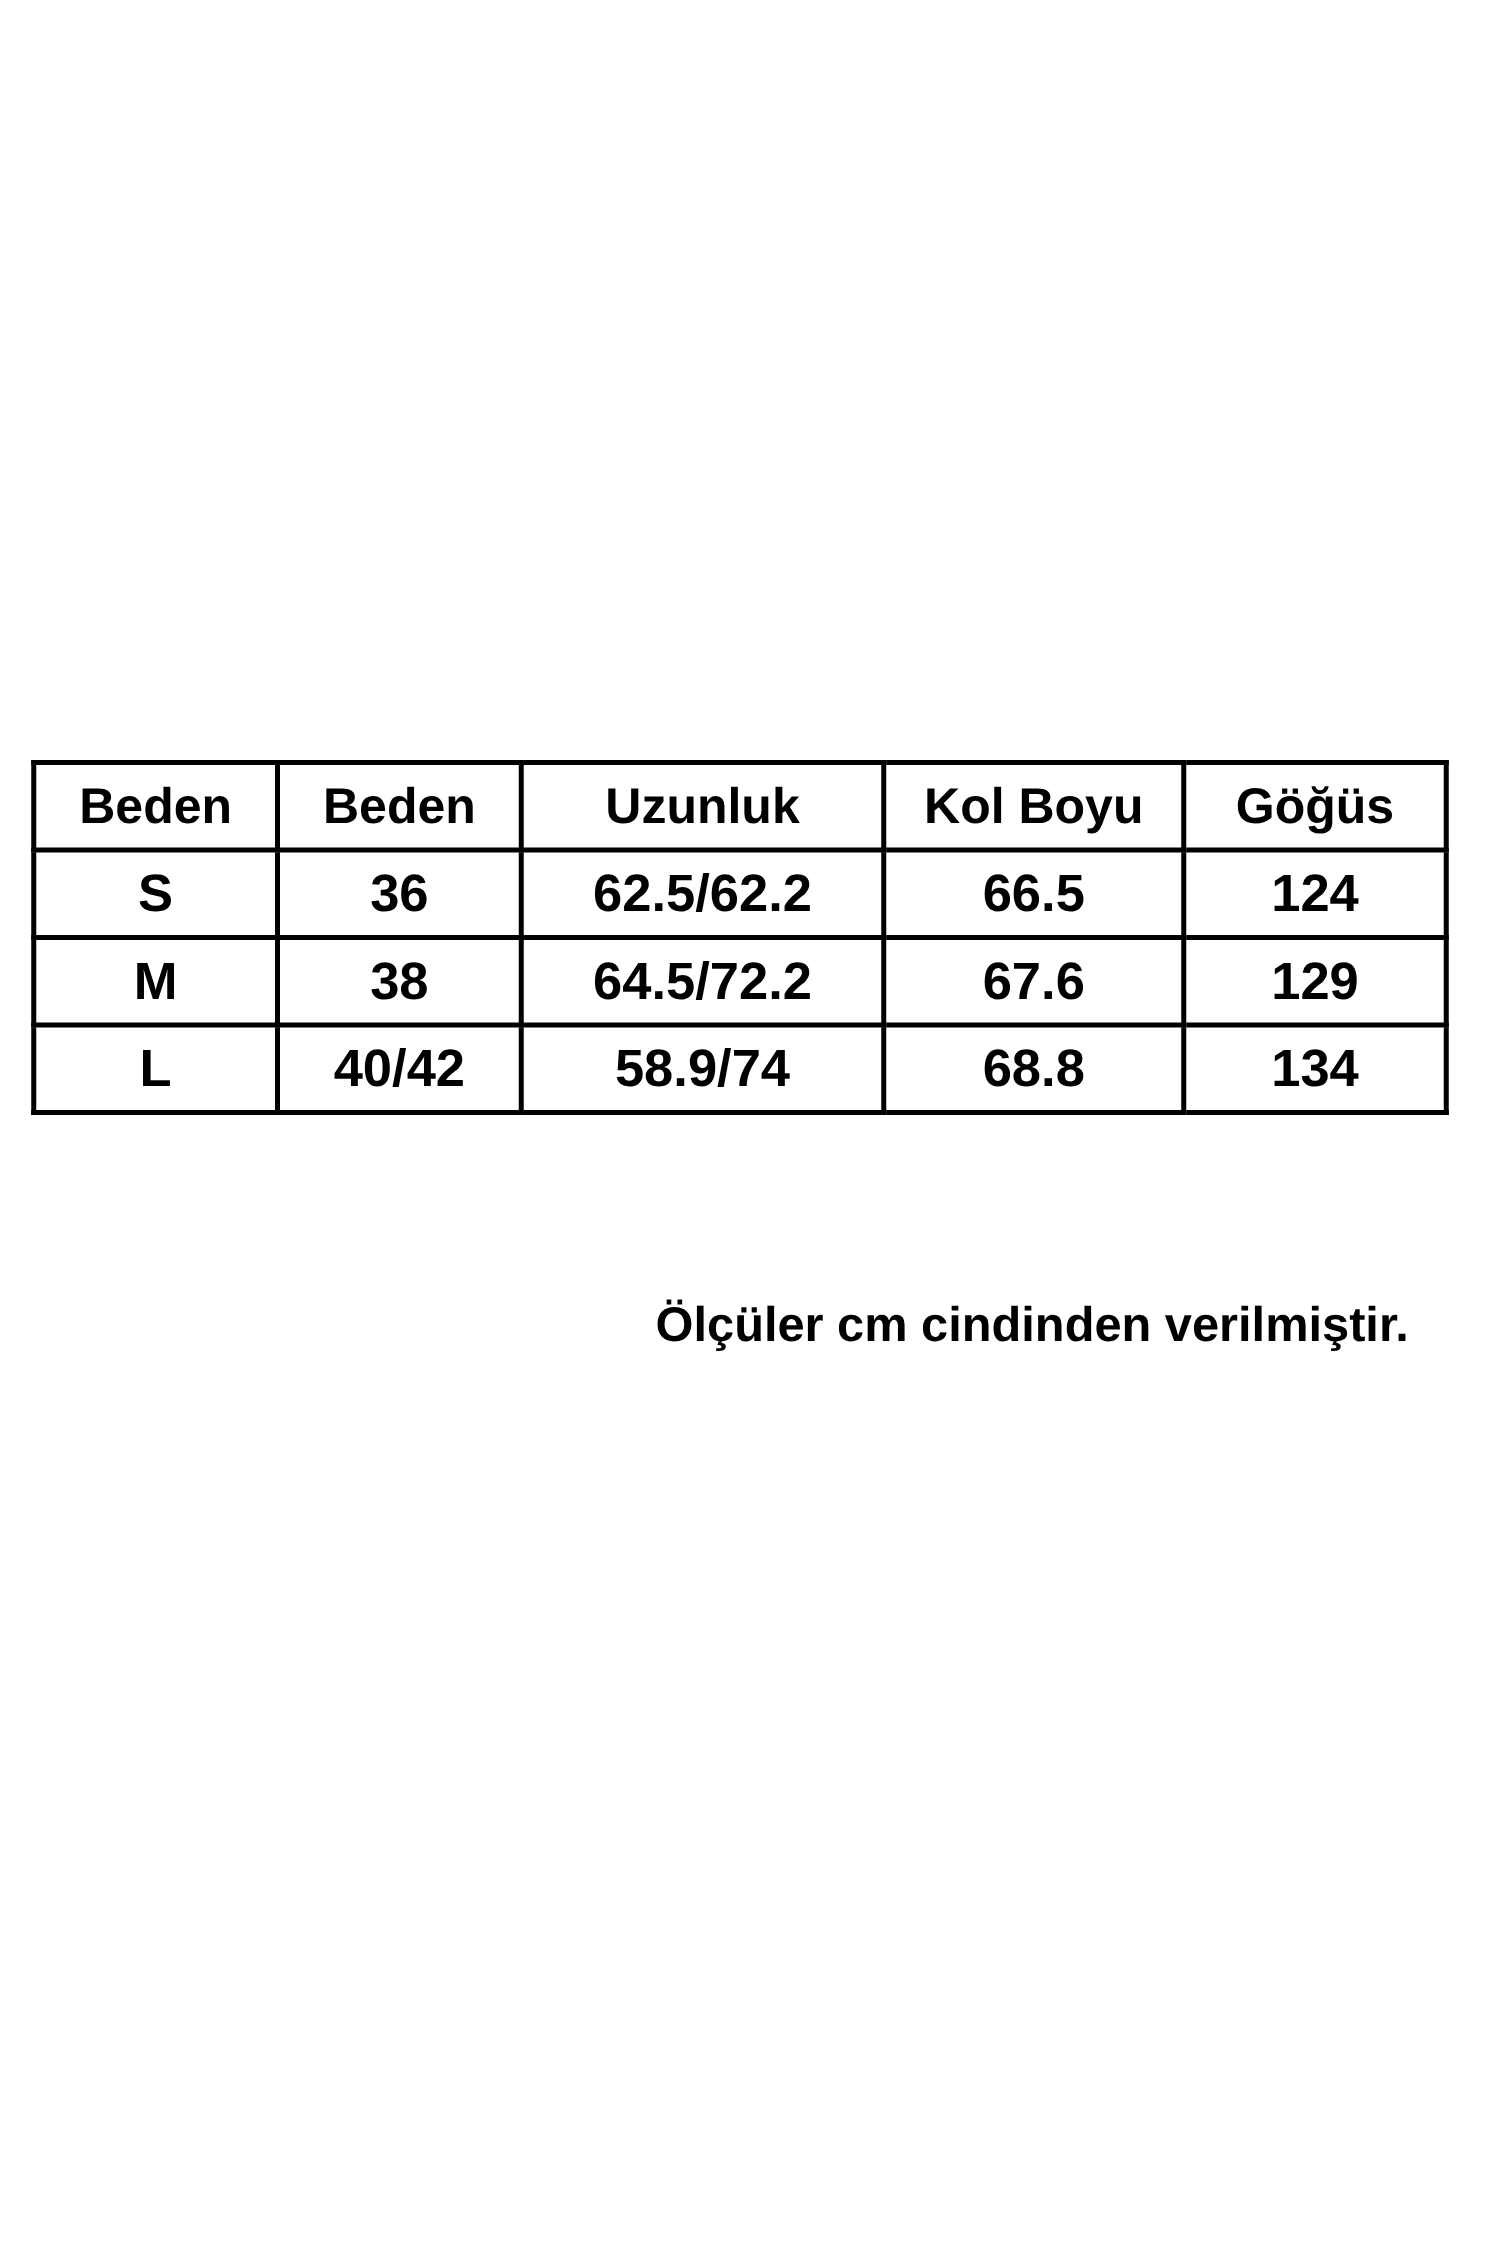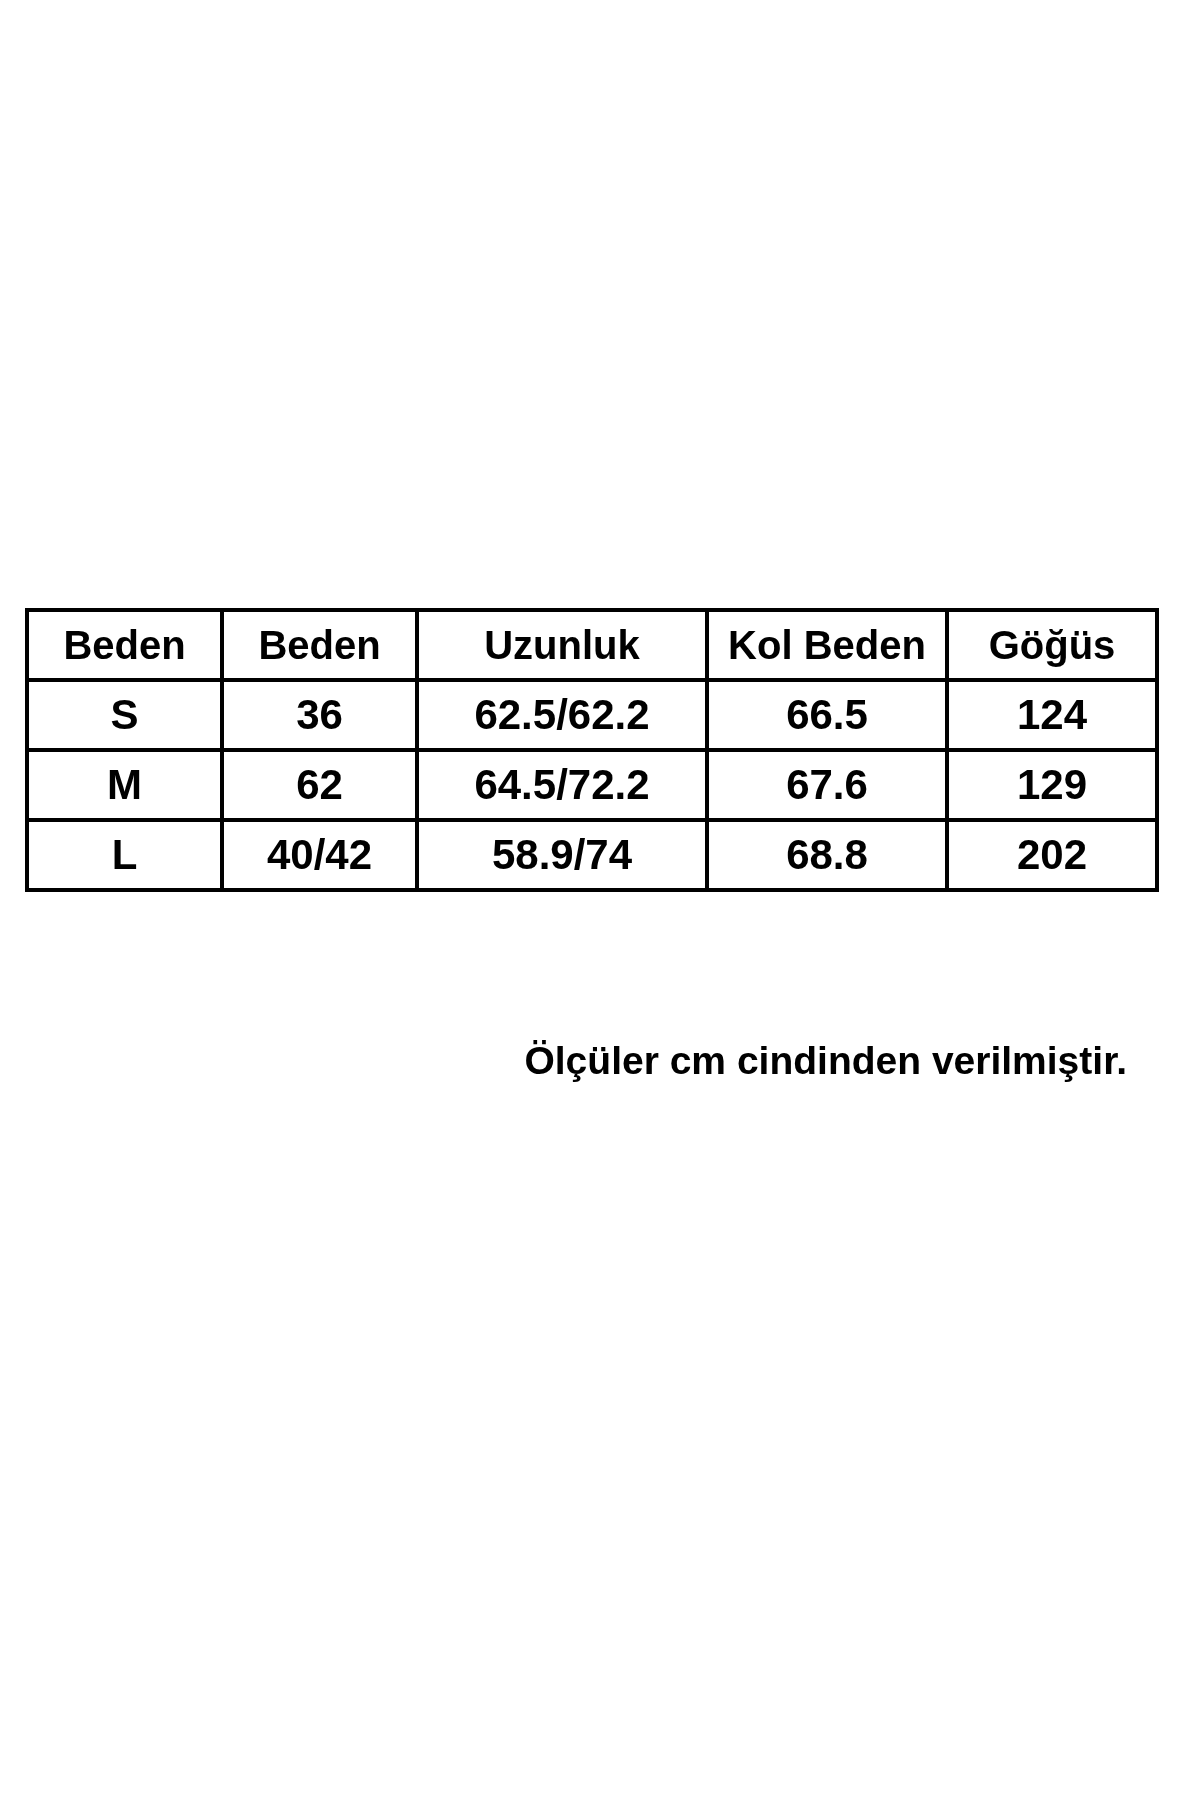--- a/index.html
+++ b/index.html
@@ -85,45 +85,45 @@
           <col class="c1">
           <col class="c2">
           <col class="c3">
           <col class="c4">
       </colgroup>
       <thead>
         <tr>
           <th>Beden</th>
           <th>Beden</th>
           <th>Uzunluk</th>
-          <th>Kol Beden</th>
+          <th>Kol Boyu</th>
           <th>Göğüs</th>
         </tr>
       </thead>
       <tbody>
         <tr>
           <td>S</td>
           <td>36</td>
           <td>62.5/62.2</td>
           <td>66.5</td>
           <td>124</td>
         </tr>
         <tr>
           <td>M</td>
-          <td>62</td>
+          <td>38</td>
           <td>64.5/72.2</td>
           <td>67.6</td>
           <td>129</td>
         </tr>
         <tr>
           <td>L</td>
           <td>40/42</td>
           <td>58.9/74</td>
           <td>68.8</td>
-          <td>202</td>
+          <td>134</td>
         </tr>
       </tbody>
     </table>
   </div>
 
   <div class="notes">
     <div class="note-line">Ölçüler cm cindinden verilmiştir.</div>
   </div>
 
 </div>

